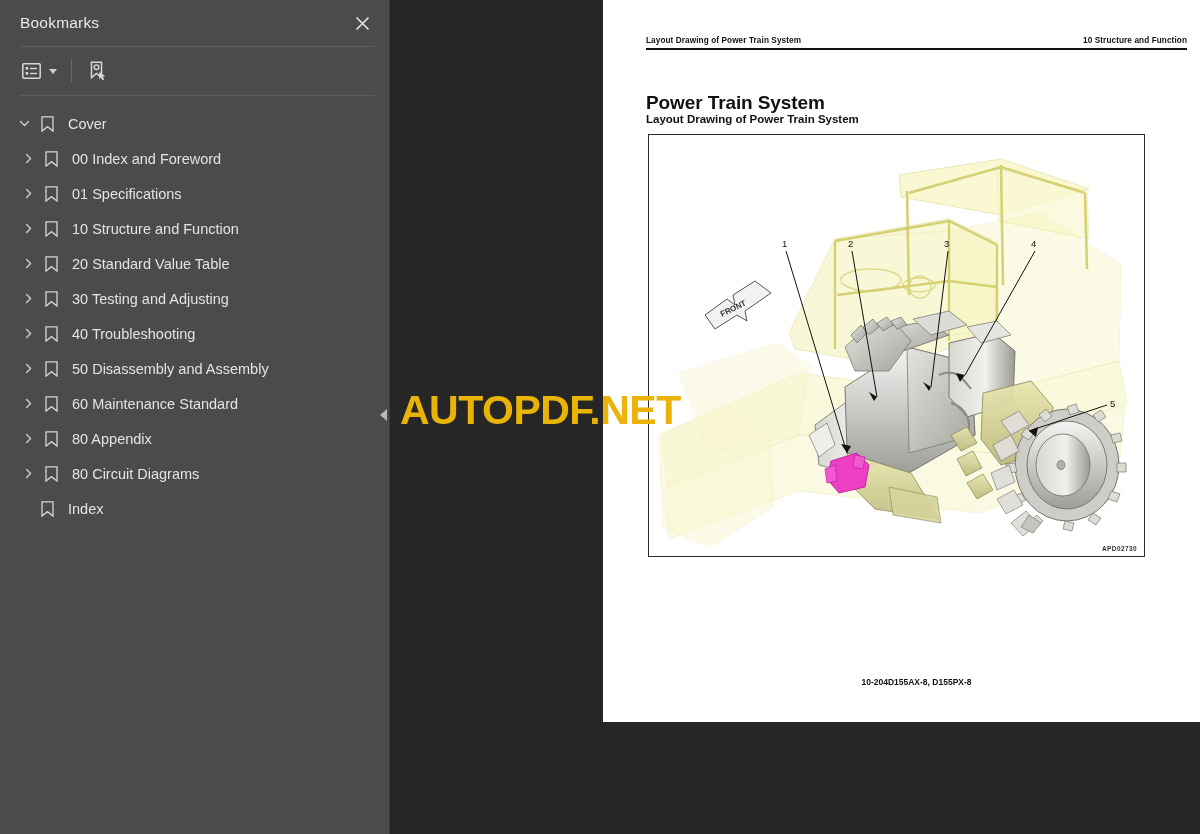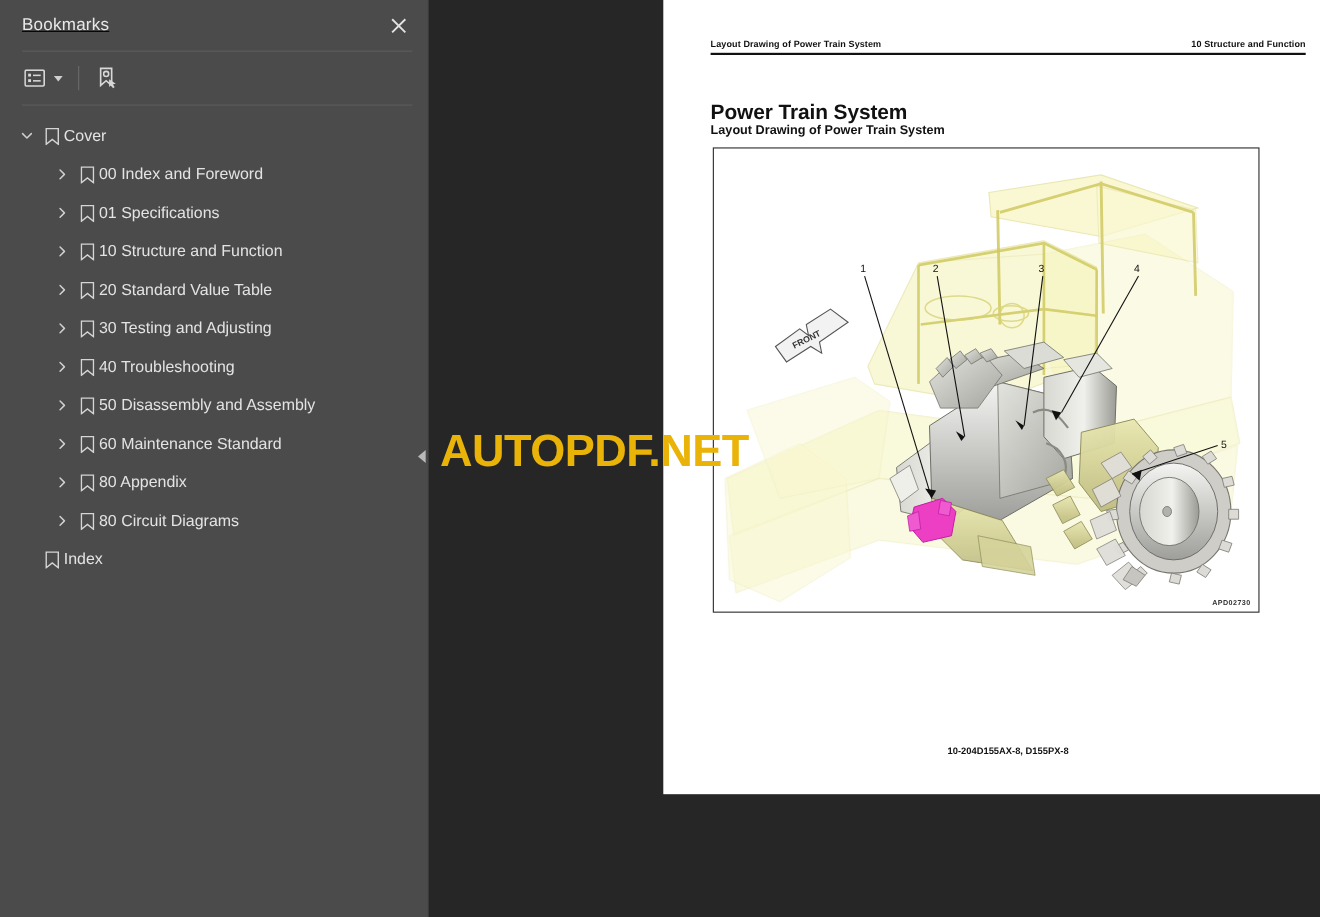--- a/index.html
+++ b/index.html
@@ -24,21 +24,20 @@
     background: #4b4b4b;
     flex: 0 0 390px;
     border-right: 1px solid #3b3b3b;
   }
   .sidebar-header {
     position: relative;
     height: 46px;
     display: flex;
     align-items: center;
     padding: 0 14px 0 20px;
-    text-decoration: underline;
   }
   .sidebar-title {
     font-size: 15.5px;
     color: #e8e8e8;
     letter-spacing: .2px;
     flex: 1;
   }
   .close-btn {
     width: 26px; height: 26px;
     display: flex; align-items: center; justify-content: center;
@@ -84,38 +83,38 @@
   .tree { padding-top: 10px; }
   .tree-row {
     display: flex;
     align-items: center;
     height: 35px;
     padding-left: 14px;
     cursor: pointer;
     color: #e3e3e3;
     font-size: 14.5px;
   }
-  .tree-row.child { padding-left: 46px; }
+  .tree-row.child { padding-left: 18px; }
   .tree-row.leaf  { }
   .twisty {
     width: 20px; height: 20px;
     display: flex; align-items: center; justify-content: center;
     flex: 0 0 20px;
     color: #cfcfcf;
     cursor: pointer;
   }
   .twisty.spacer { visibility: hidden; }
   .bm-icon {
     width: 22px; height: 20px;
     display: flex; align-items: center; justify-content: center;
     flex: 0 0 22px;
     margin-left: 2px;
     color: #d5d5d5;
   }
-  .tree-label { white-space: nowrap; }
+  .tree-label { margin-left: 10px; white-space: nowrap; }
 
   
   .collapse-handle {
     position: absolute;
     right: -1px; top: 395px;
     width: 13px; height: 40px;
     display: flex; align-items: center; justify-content: center;
     cursor: pointer;
   }
   .collapse-handle .tri {

